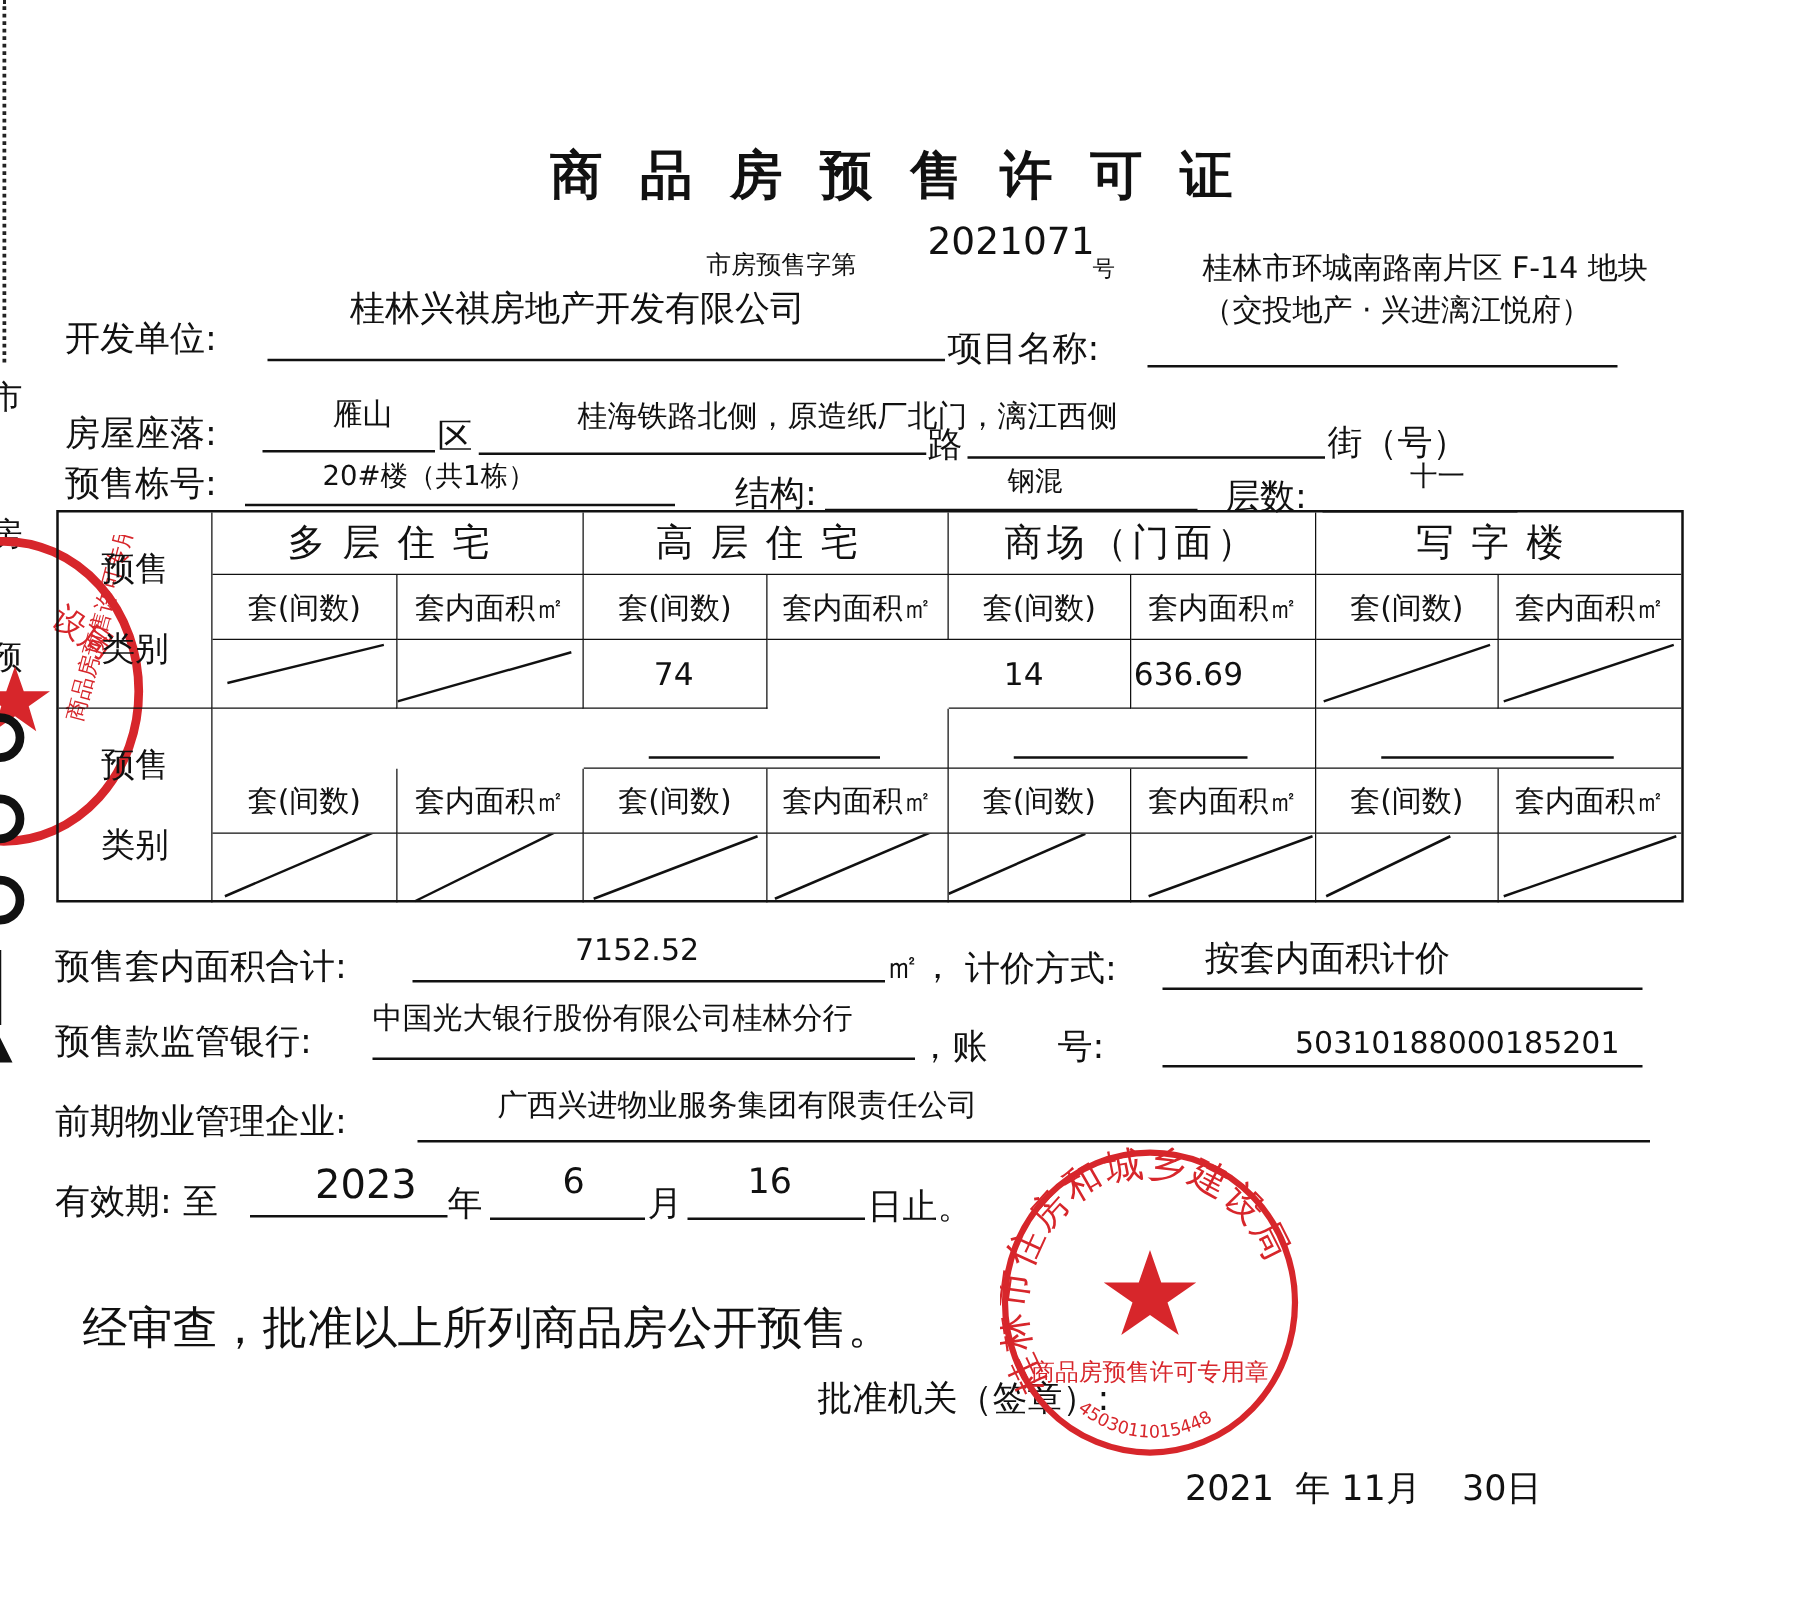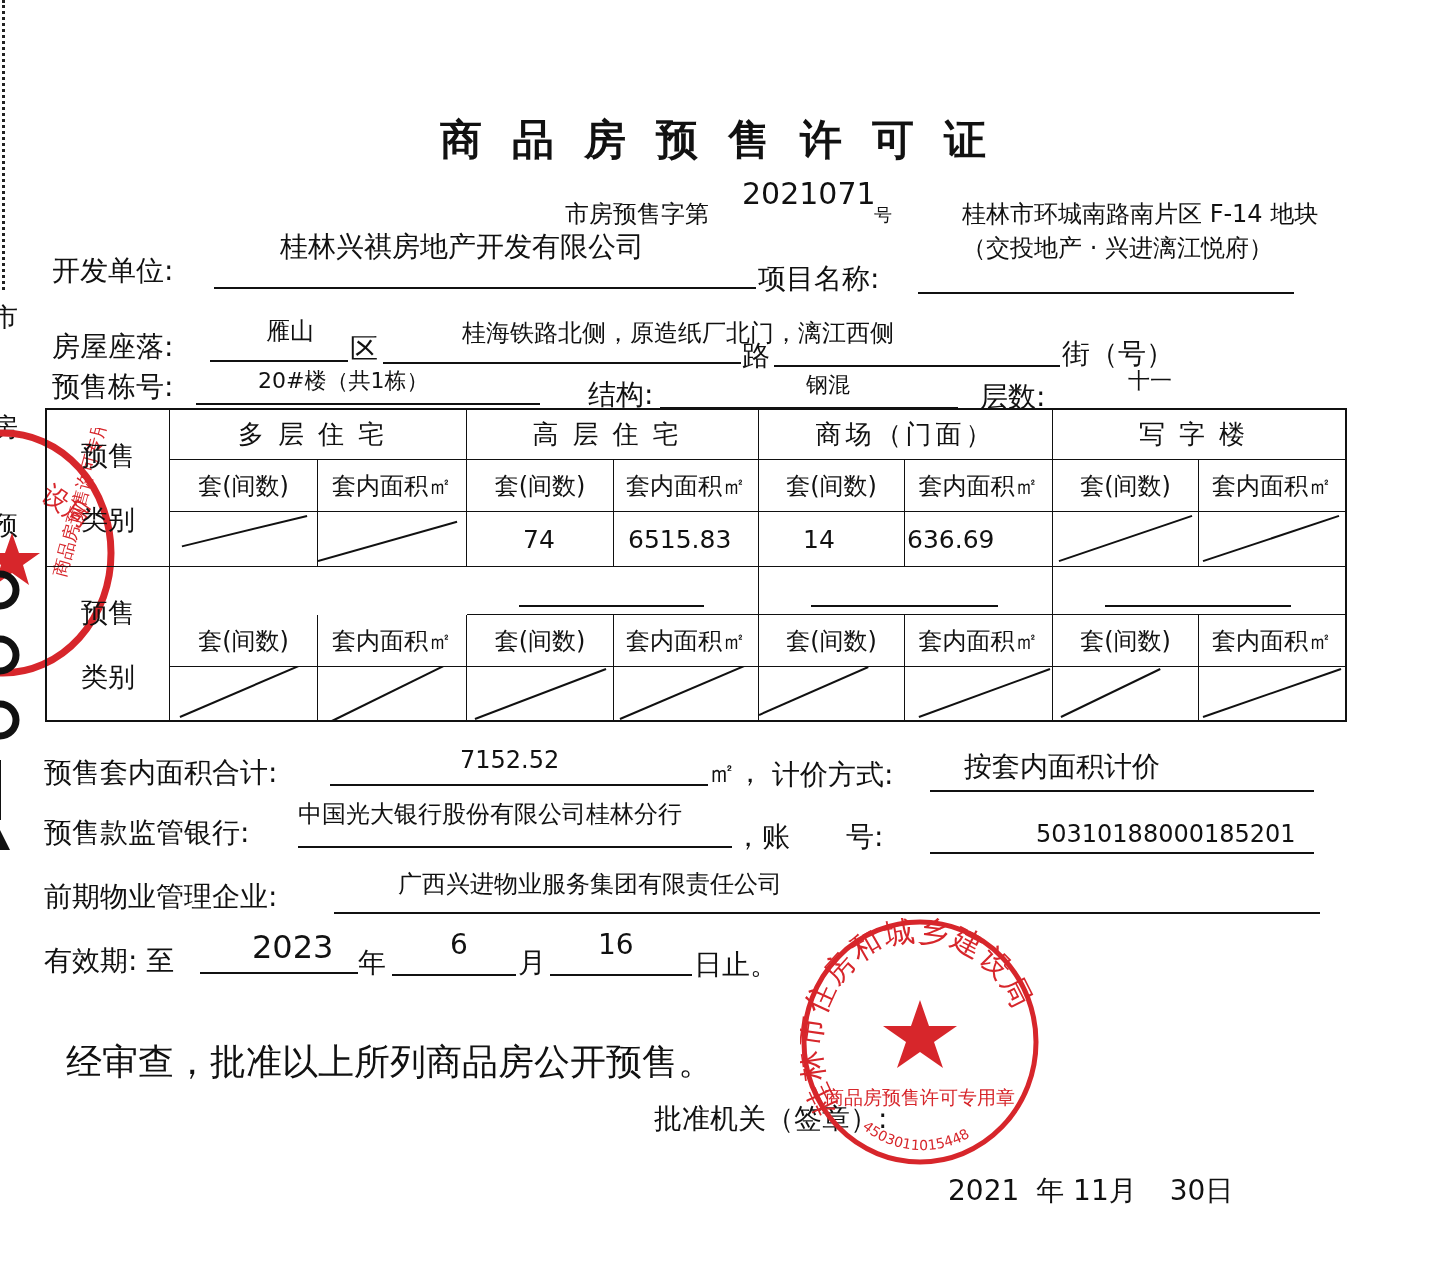--- a/index.html
+++ b/index.html
@@ -2,32 +2,32 @@
 <html><head>
 <meta charset="utf-8">
 <style>
   html, body { margin:0; padding:0; }
   body { width:1444px; height:1280px; background:#ffffff; position:relative; overflow:hidden;
          font-family:"DejaVu Sans", "Liberation Sans", sans-serif; color:#111; }
   .abs { position:absolute; white-space:nowrap; }
   .dotted-margin { position:absolute; left:2px; top:0; width:0; height:290px; border-left:3px dotted #222; }
   .margin-char { position:absolute; left:-8px; font-size:26px; color:#111; }
   .title { left:440px; top:112px; font-size:42px; font-weight:bold; letter-spacing:30px; }
-  .permit-prefix { left:565px; top:198px; font-size:24px; }
+  .permit-prefix { left:565px; top:198px; font-size:20px; }
   .permit-no { left:742px; top:176px; font-size:30px; }
   .permit-suffix { left:874px; top:203px; font-size:18px; }
   .label { font-size:28px; }
   .value { font-size:24px; }
   .uline { position:absolute; border-bottom:2px solid #111; height:0; }
   .small { font-size:22px; }
 
   
   .tbl { position:absolute; left:45px; top:408px; width:1302px; height:314px; border:2px solid #111; box-sizing:border-box; }
   .cell { position:absolute; box-sizing:border-box; border-right:1.5px solid #111; border-bottom:1.5px solid #111; display:flex; align-items:center; justify-content:center; }
-  .hdr { font-size:26px; letter-spacing:14px; }
+  .hdr { font-size:30px; letter-spacing:14px; }
   .sub { font-size:24px; letter-spacing:0; }
   .num { font-size:25px; justify-content:flex-start; padding-left:12px; }
   .slash { position:absolute; left:0; top:0; width:100%; height:100%; }
   .side-label { font-size:27px; writing-mode:horizontal-tb; text-align:center; line-height:64px; }
 
   .stamp-big { position:absolute; left:800px; top:918px; width:240px; height:248px; }
   .stamp-left { position:absolute; left:-110px; top:428px; width:226px; height:250px; }
   .approve { left:66px; top:1038px; font-size:36px; }
   .authority { left:654px; top:1100px; font-size:28px; }
   .issue-date { left:948px; top:1172px; font-size:28px; }
@@ -122,21 +122,20 @@
     <svg class="slash" viewBox="0 0 148 55" preserveAspectRatio="none">
         <line x1="12" y1="35" x2="138" y2="4" stroke="#111" stroke-width="2"></line>
       </svg>
   </div>
   <div class="cell" style="left:271px;top:102px;width:149px;height:55px">
     <svg class="slash" viewBox="0 0 149 55" preserveAspectRatio="none">
         <line x1="0" y1="50" x2="140" y2="10" stroke="#111" stroke-width="2"></line>
       </svg>
   </div>
   <div class="cell num" style="left:420px;top:102px;width:147px;height:55px;padding-left:56px">74</div>
-  <div class="cell num" style="left:567px;top:102px;width:145px;height:55px;padding-left:14px">6515.83</div>
   <div class="cell num" style="left:712px;top:102px;width:146px;height:55px;padding-left:44px">14</div>
   <div class="cell num" style="left:858px;top:102px;width:148px;height:55px;padding-left:2px">636.69</div>
   <div class="cell" style="left:1006px;top:102px;width:146px;height:55px">
     <svg class="slash" viewBox="0 0 146 55" preserveAspectRatio="none">
         <line x1="6" y1="50" x2="140" y2="4" stroke="#111" stroke-width="2"></line>
       </svg>
   </div>
   <div class="cell" style="left:1152px;top:102px;width:146px;height:55px;border-right:none">
     <svg class="slash" viewBox="0 0 146 55" preserveAspectRatio="none">
         <line x1="4" y1="50" x2="140" y2="4" stroke="#111" stroke-width="2"></line>

